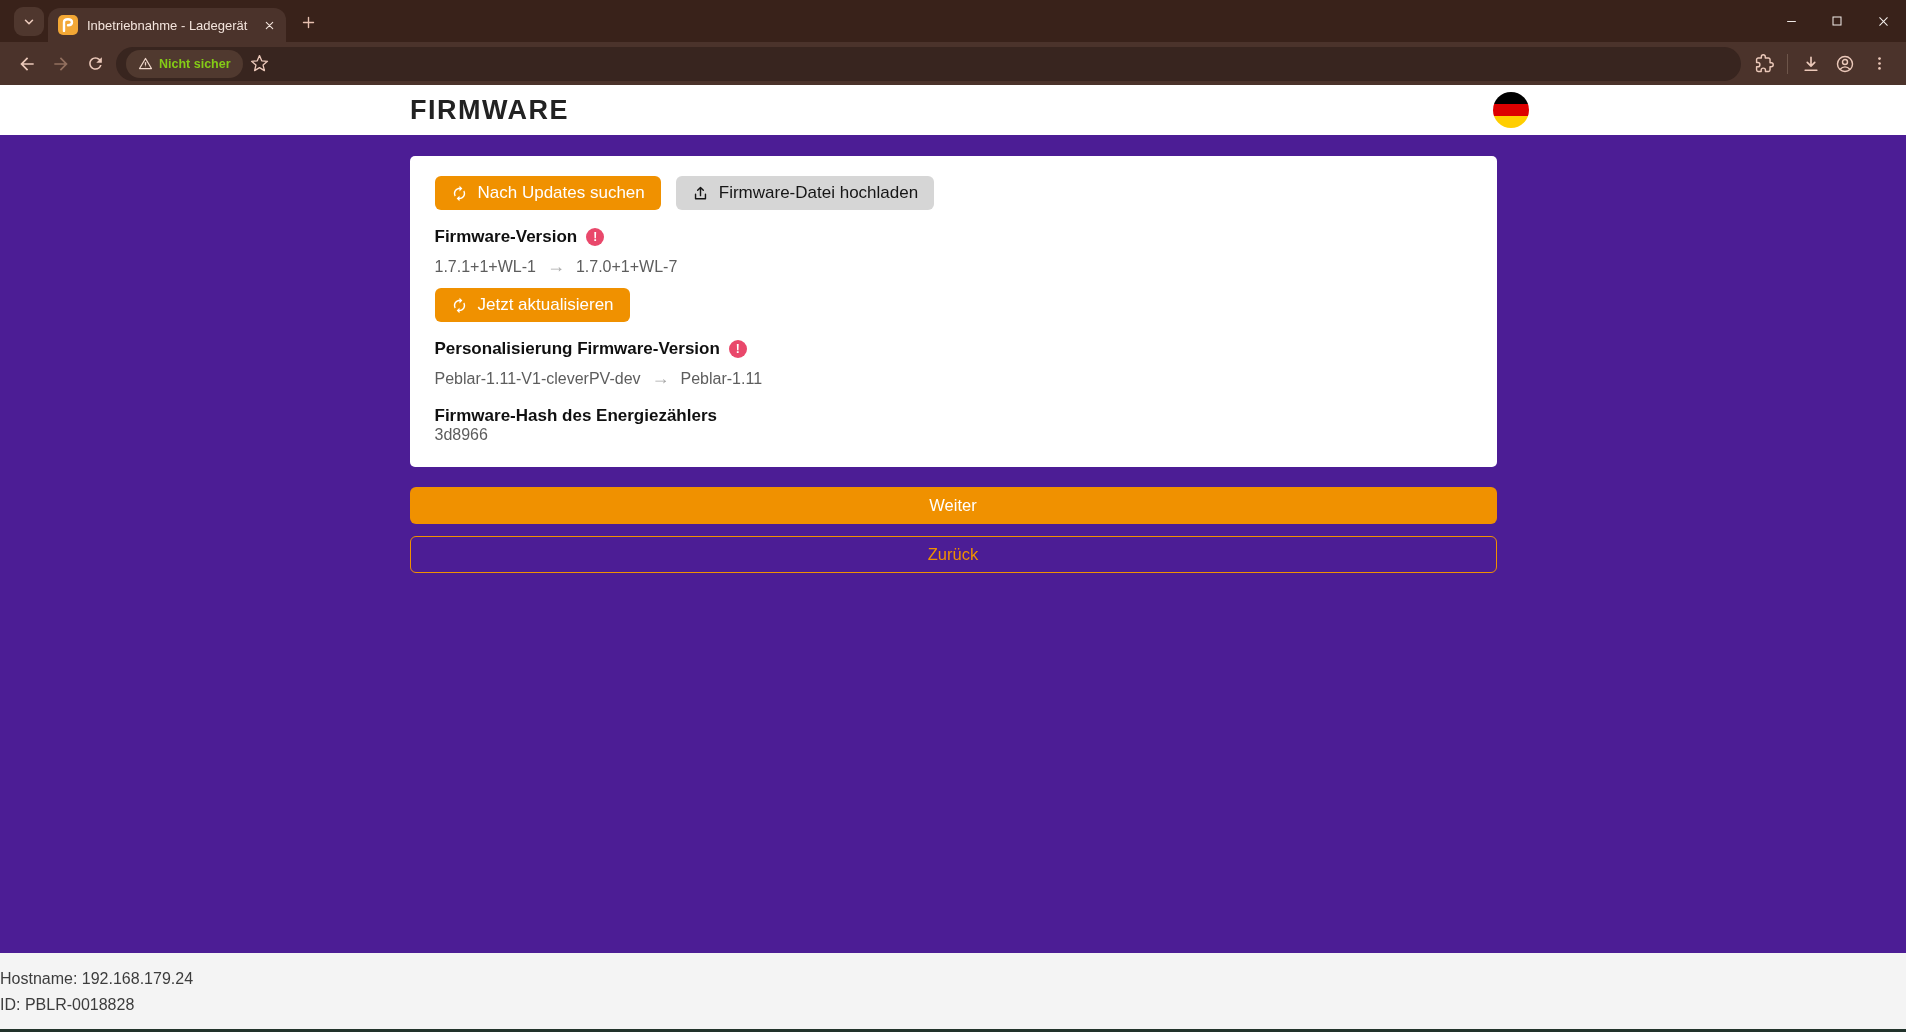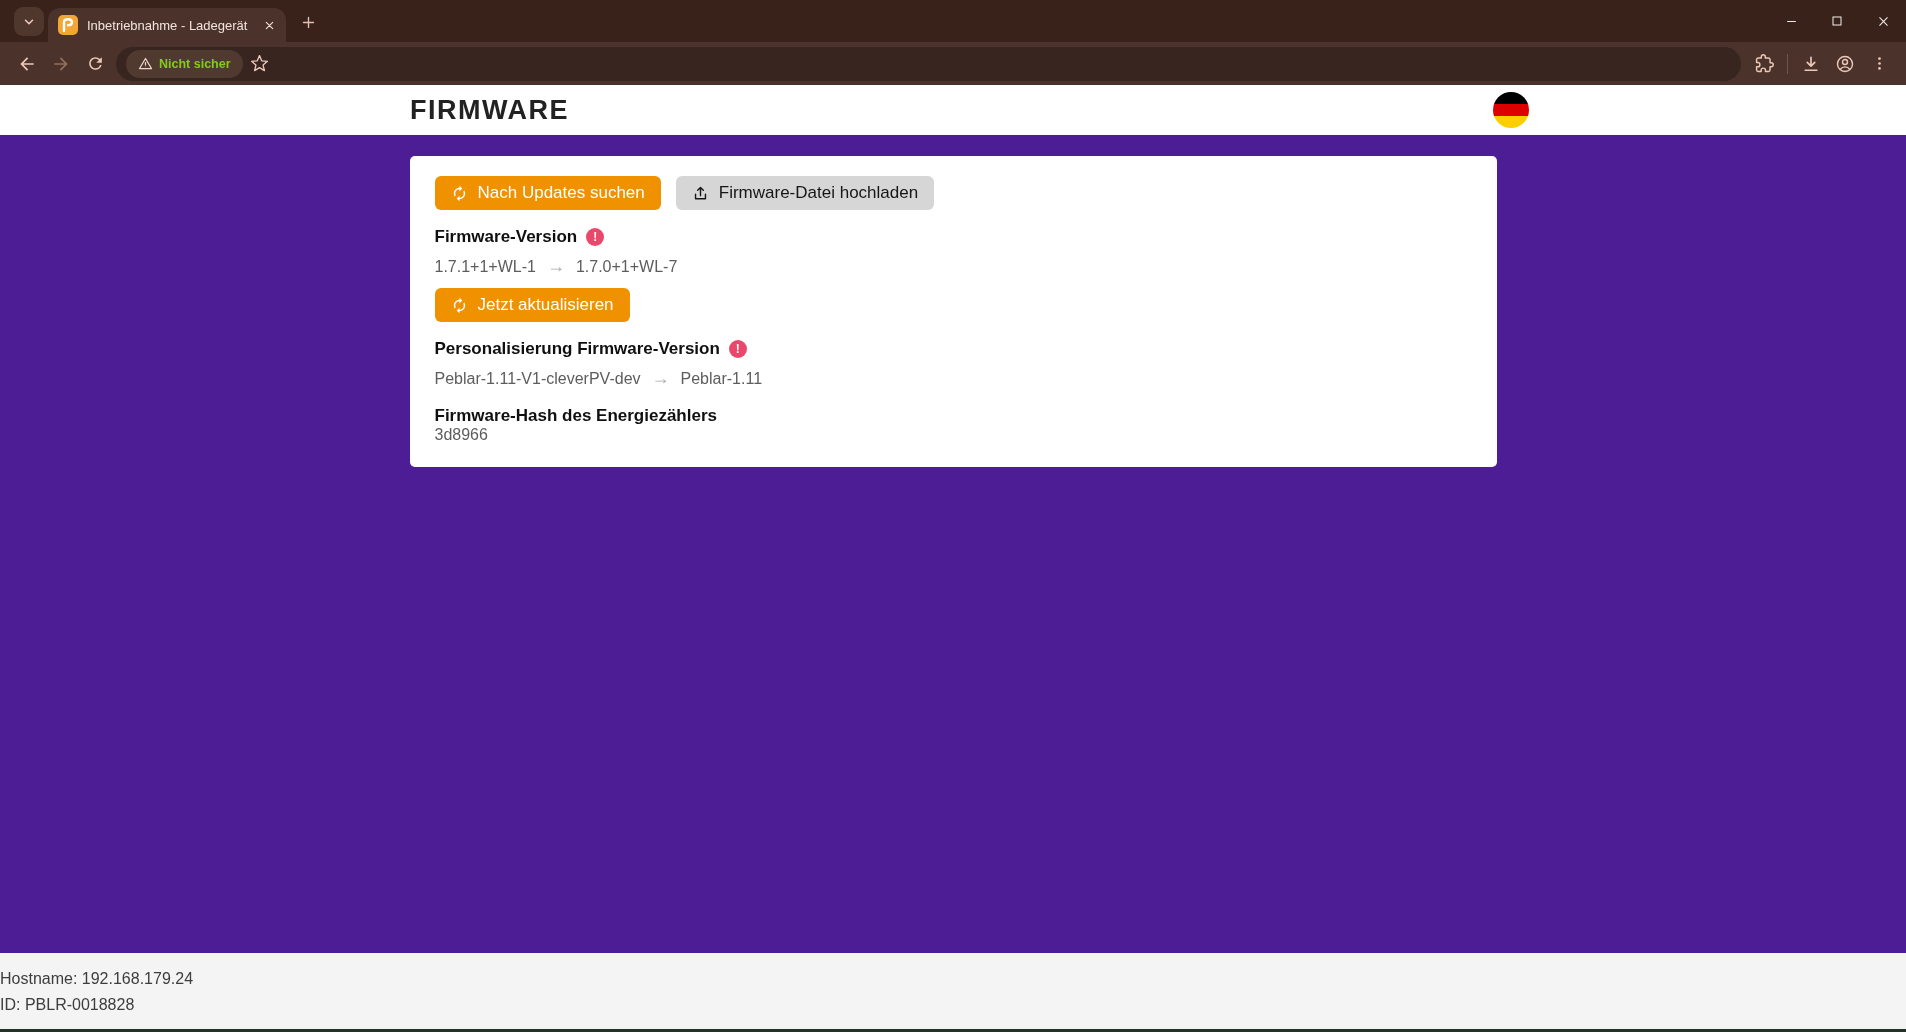--- a/index.html
+++ b/index.html
@@ -303,19 +303,23 @@
       <span class="arrow-glyph">→</span>
       <span>Peblar-1.11</span>
     </div>
 
     <div class="field-label">
       <span>Firmware-Hash des Energiezählers</span>
     </div>
     <div class="hash-value">3d8966</div>
   </div>
 
+  <div class="actions">
+    <button class="btn-primary">Weiter</button>
+    <button class="btn-secondary">Zurück</button>
+  </div>
 </div>
 
 <div class="footer">
   <div>Hostname: 192.168.179.24</div>
   <div>ID: PBLR-0018828</div>
 </div>
 <div class="bottom-edge"></div>
 
 </body></html>

